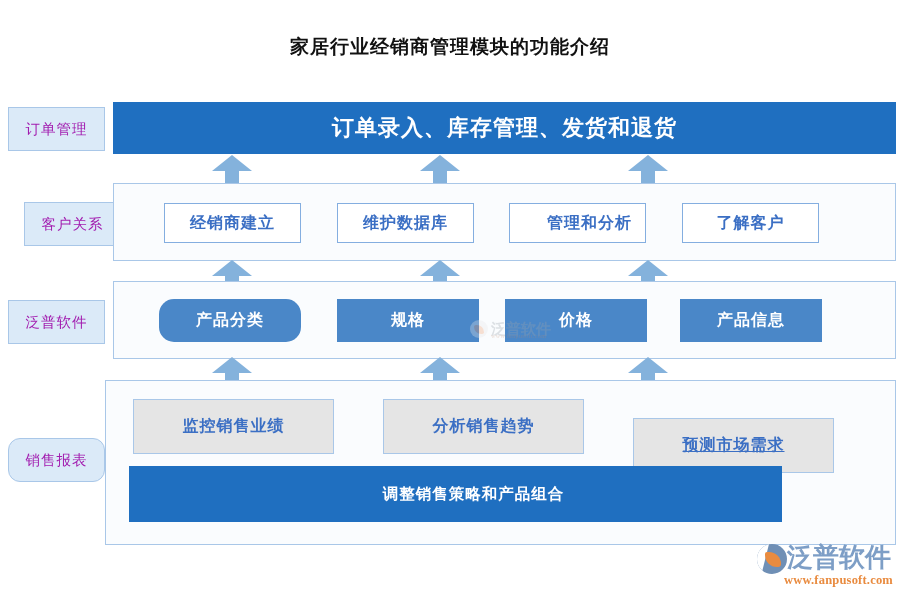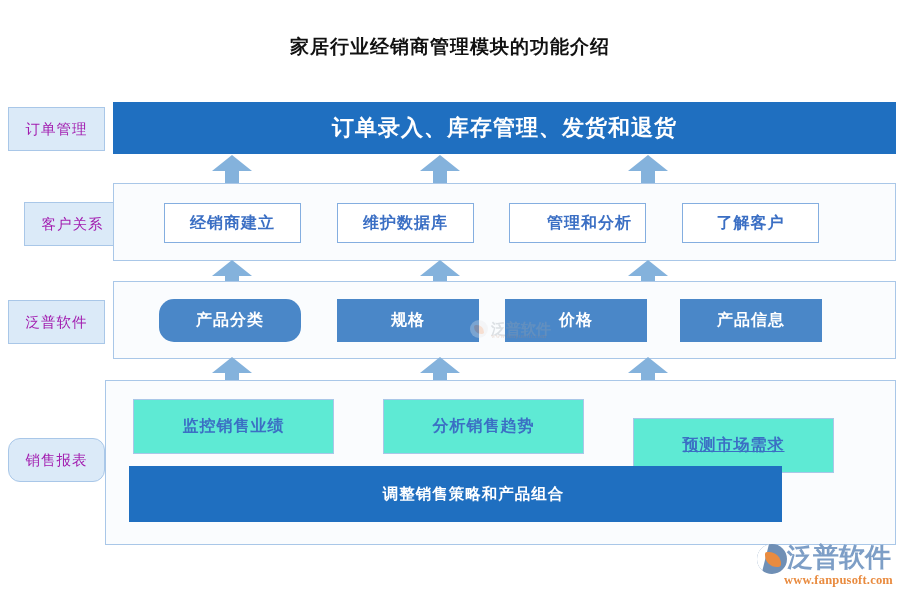--- a/index.html
+++ b/index.html
@@ -85,21 +85,21 @@
     color: #3b6fc4;
     font-size: 16px;
   }
   .box-filled {
     background: #4a87c8;
     border: none;
     color: #ffffff;
     font-size: 16px;
   }
   .box-light {
-    background: #5eead4;
+    background: #e5e5e5;
     border: 1px solid #a9c7e8;
     color: #3b6fc4;
     font-size: 16px;
   }
   .box-deep {
     background: #1f6fc0;
     border: none;
     color: #ffffff;
     font-size: 15px;
   }

